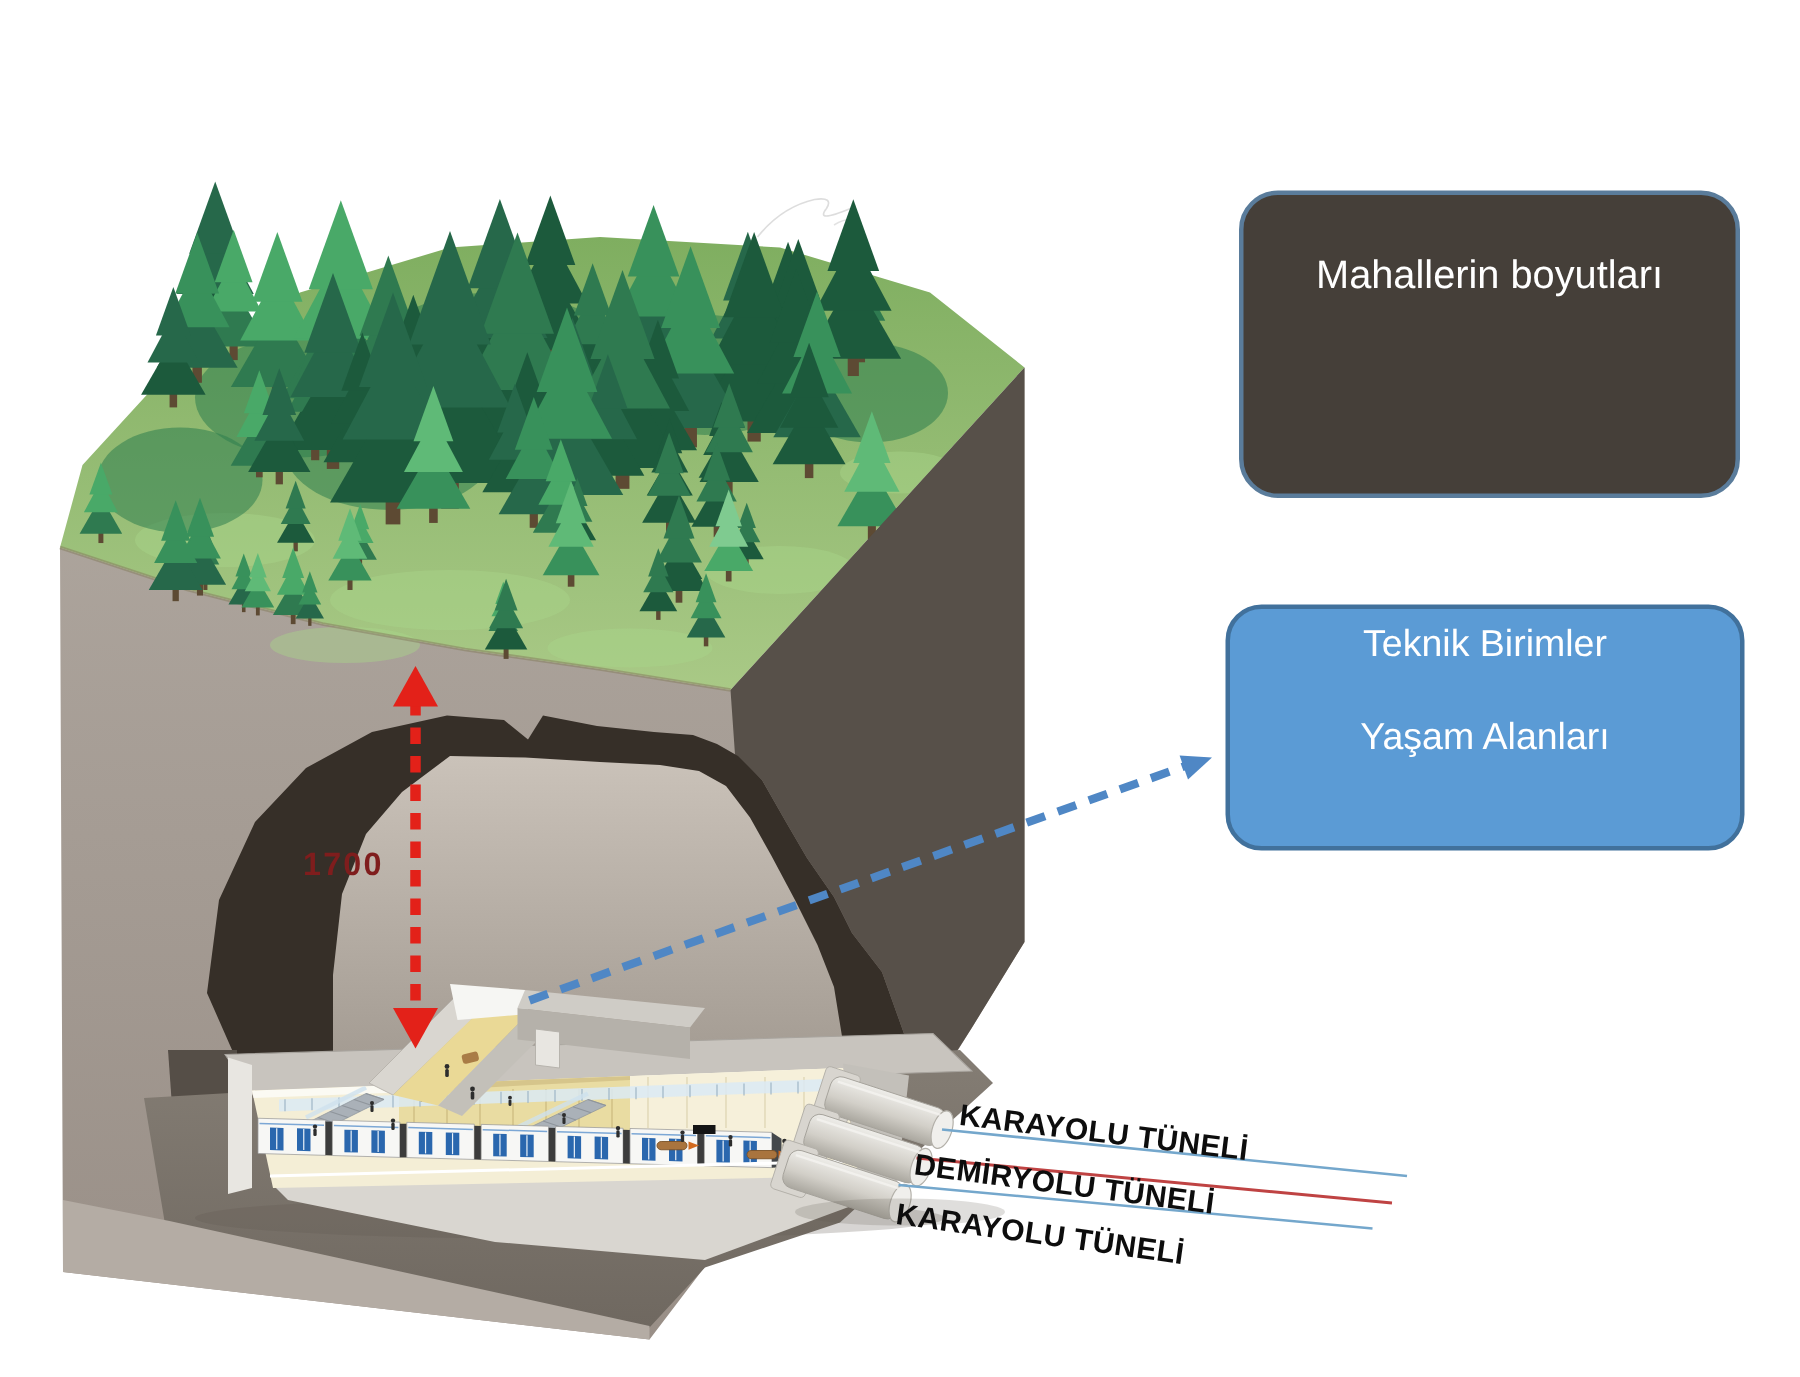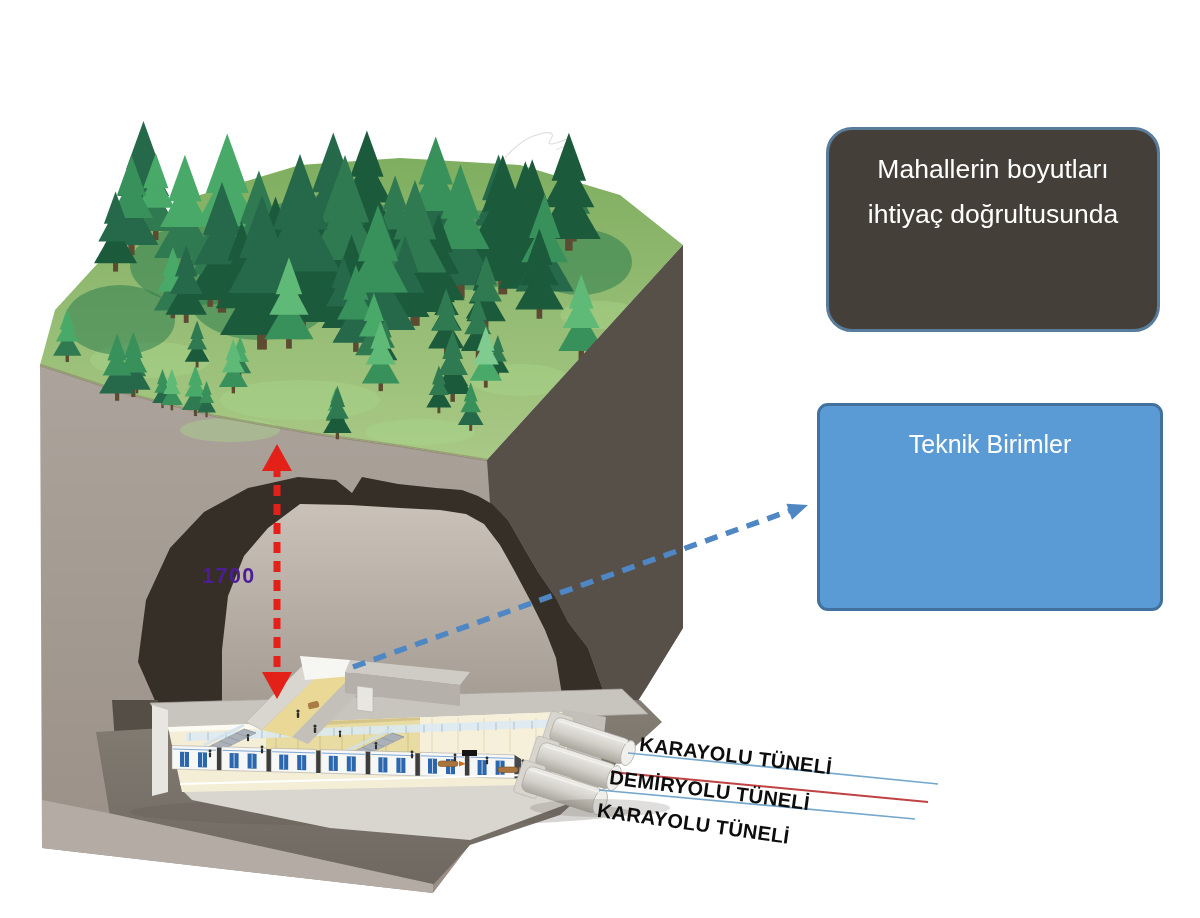--- a/index.html
+++ b/index.html
@@ -1,24 +1,24 @@
 <!DOCTYPE html>
 <html><head>
 <meta charset="utf-8">
 <style>
   html,body{margin:0;padding:0;background:#ffffff;}
   #stage{position:relative;width:1200px;height:918px;background:#ffffff;overflow:hidden;
          font-family:"Liberation Sans",sans-serif;}
   #scene{position:absolute;left:0;top:0;}
   .callout{position:absolute;box-sizing:border-box;color:#ffffff;text-align:center;}
   #info-box{left:826px;top:127px;width:334px;height:205px;border-radius:26px;
-            border:3px solid #5a7c9b;background:#453f39;padding-top:17px;}
+            border:3px solid #5a7c9b;background:#453f39;padding-top:31px;}
   #info-box .cl{font-size:26.5px;line-height:45px;white-space:nowrap;}
-  #spaces-box{left:817px;top:403px;width:346px;height:208px;border-radius:11px;
-              border:3px solid #41719c;background:#5b9bd5;padding-top:21px;}
+  #spaces-box{left:817px;top:403px;width:346px;height:164px;border-radius:24px;
+              border:3px solid #41719c;background:#5b9bd5;padding-top:6px;}
   #spaces-box .cl{font-size:25px;line-height:34px;margin-bottom:28px;white-space:nowrap;}
   #depth-label{position:absolute;left:202px;top:564px;color:#e32119;font-weight:bold;
                font-size:21.5px;letter-spacing:1.5px;}
   .tlabel{position:absolute;font-weight:bold;font-size:20px;color:#0d0d0d;
           white-space:nowrap;transform-origin:0 0;letter-spacing:0.3px;}
   #tl-0{left:641px;top:733px;transform:rotate(7deg);}
   #tl-1{left:611px;top:766px;transform:rotate(7.5deg);}
   #tl-2{left:599px;top:799px;transform:rotate(8deg);}
 </style>
 </head>
@@ -580,25 +580,25 @@
         <polygon points="277,699 262,672 292,672" fill="#e32119"></polygon>
       </g>
       <g>
         <line x1="353" y1="667" x2="792" y2="510" stroke="#4f87c5" stroke-width="5.5" stroke-dasharray="13 9"></line>
         <polygon points="808,505 792,519.7 786.4,503.7" fill="#4f87c5"></polygon>
       </g>
     </svg>
 
   <div class="callout" id="info-box" style="background: rgb(69, 63, 57); border-color: rgb(90, 124, 155);">
     <div class="cl">Mahallerin boyutları</div>
-    <div class="cl">ihtiyaç doğrultusunda</div>
   </div>
 
   <div class="callout" id="spaces-box" style="background: rgb(91, 155, 213); border-color: rgb(65, 113, 156);">
     <div class="cl">Teknik Birimler</div>
+    <div class="cl">Yaşam Alanları</div>
   </div>
 
-  <div id="depth-label" style="color: #4c1d95;">1700</div>
+  <div id="depth-label" style="color: #7f1d1d;">1700</div>
 
   <div class="tlabel" id="tl-0" style="color: rgb(13, 13, 13);">KARAYOLU TÜNELİ</div>
   <div class="tlabel" id="tl-1" style="color: rgb(13, 13, 13);">DEMİRYOLU TÜNELİ</div>
   <div class="tlabel" id="tl-2" style="color: rgb(13, 13, 13);">KARAYOLU TÜNELİ</div>
 </div>
 
 </body></html>

